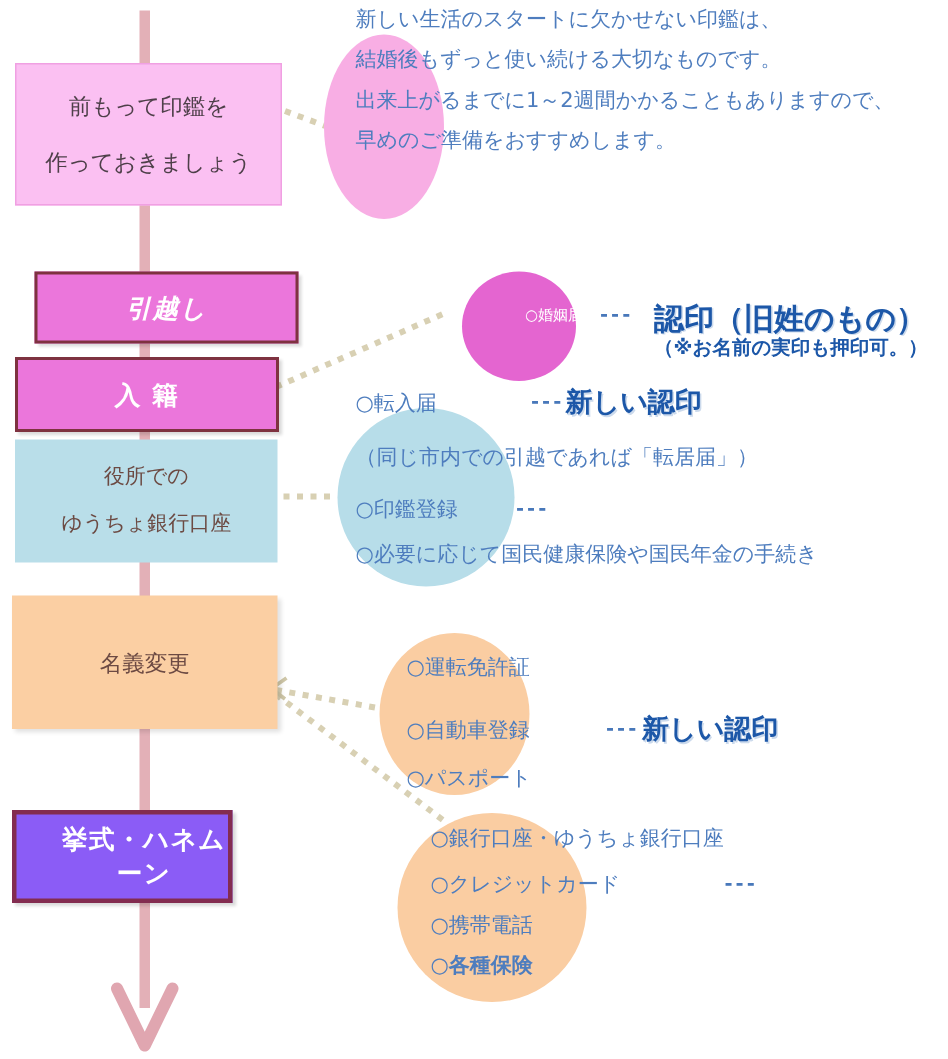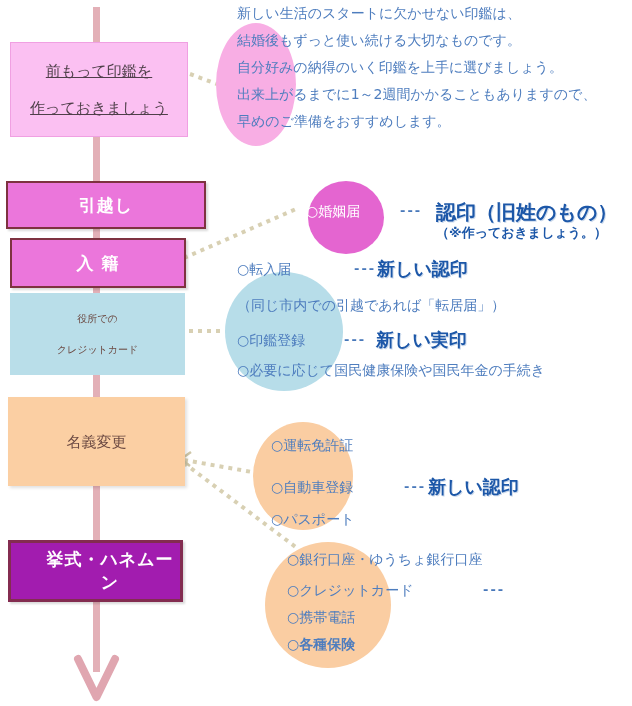--- a/index.html
+++ b/index.html
@@ -10,40 +10,40 @@
   svg.layer{position:absolute;left:0;top:0;z-index:1;}
   .circle{position:absolute;border-radius:50%;z-index:2;}
   .ellipse-intro{left:216px;top:23px;width:80px;height:123px;background:#F8AEE4;}
   .circle-marriage{left:308px;top:181px;width:76px;height:73px;background:#E465D0;}
   .circle-office{left:225px;top:272px;width:118px;height:119px;background:#B7DDE9;}
   .circle-docs{left:253px;top:422px;width:100px;height:108px;background:#FACDA2;}
   .circle-accounts{left:265px;top:542px;width:126px;height:126px;background:#FACDA2;}
 
   .box{position:absolute;z-index:3;display:flex;flex-direction:column;align-items:center;justify-content:center;text-align:center;box-sizing:border-box;}
   .box-intro{left:10px;top:42px;width:178px;height:95px;background:#FBC0F2;border:1px solid #F0A0E2;
-    color:#4E3F49;font-size:15px;line-height:37px;text-decoration:underline;}
+    color:#4E3F49;font-size:15px;line-height:37px;}
   .box-magenta{background:#EB76DB;border:2px solid #7E3240;color:#ffffff;font-size:17px;font-weight:bold;
     box-shadow:2px 2px 2px rgba(0,0,0,0.15);letter-spacing:1px;}
-  .box-moving{left:6px;top:181px;width:200px;height:48px;}
+  .box-moving{left:23px;top:181px;width:176px;height:48px;font-style:italic;}
   .box-nyuseki{left:10px;top:238px;width:176px;height:50px;justify-content:center;}
   .box-office{left:10px;top:293px;width:175px;height:82px;background:#B9DEE9;
-    color:#6C4A43;font-size:10px;line-height:31px;}
+    color:#6C4A43;font-size:14px;line-height:31px;}
   .box-namechange{left:8px;top:397px;width:177px;height:89px;background:#FBCFA3;
     color:#6C4A43;font-size:15px;line-height:38px;box-shadow:2px 2px 3px rgba(0,0,0,0.12);}
-  .box-ceremony{left:8px;top:540px;width:175px;height:62px;background:#a21caf;border:3px solid #832C50;
+  .box-ceremony{left:8px;top:540px;width:147px;height:62px;background:#8b5cf6;border:3px solid #832C50;
     box-shadow:2px 2px 2px rgba(0,0,0,0.15);padding-left:29px;}
 
   .txt{position:absolute;z-index:4;white-space:nowrap;}
   .blue{color:#4E7DBE;font-size:14px;line-height:20px;text-align:center;}
   .para{left:237px;top:0;color:#4E7DBE;font-size:14px;line-height:27px;z-index:4;position:absolute;}
   .dashes{color:#4878BA;font-weight:bold;font-size:13px;line-height:20px;letter-spacing:2px;}
   .seal{color:#1C57A8;font-weight:bold;font-size:18px;line-height:24px;text-shadow:1px 1px 0 rgba(110,150,200,0.35);}
   .seal-lg{font-size:20px;line-height:25px;}
   .note{color:#1C57A8;font-weight:bold;font-size:13px;line-height:18px;}
-  .white-item{color:#ffffff;font-size:14px;line-height:20px;}
+  .white-item{color:#ffffff;font-size:10px;line-height:20px;margin-left:44px;}
 </style>
 </head>
 <body>
 
 <div class="canvas">
 
   <svg class="layer" width="632" height="706" viewBox="0 0 632 706">
     <line x1="96.5" y1="7" x2="96.5" y2="672" stroke="#E3B0B7" stroke-width="7"></line>
     <path d="M78,659 L96.5,697 L115,659" stroke="#E0A6B0" stroke-width="8" fill="none" stroke-linecap="round" stroke-linejoin="round"></path>
     <line x1="190" y1="74" x2="217" y2="84" stroke="#D8D0B3" stroke-width="4" stroke-dasharray="4 5"></line>
@@ -65,49 +65,47 @@
     <div>作っておきましょう</div>
   </div>
   <div class="box box-magenta box-moving">
     <div>引越し</div>
   </div>
   <div class="box box-magenta box-nyuseki">
     <div>入 籍</div>
   </div>
   <div class="box box-office">
     <div>役所での</div>
-    <div>クレジットカード</div>
+    <div>ゆうちょ銀行口座</div>
   </div>
   <div class="box box-namechange">
     <div>名義変更</div>
   </div>
   <div class="box box-magenta box-ceremony">
     <div>挙式・ハネムーン</div>
   </div>
 
   <div class="para">
     <div>新しい生活のスタートに欠かせない印鑑は、</div>
     <div>結婚後もずっと使い続ける大切なものです。</div>
-    <div>自分好みの納得のいく印鑑を上手に選びましょう。</div>
     <div>出来上がるまでに1～2週間かかることもありますので、</div>
     <div>早めのご準備をおすすめします。</div>
   </div>
 
   <div class="txt white-item" style="left:306px;top:201px;">○婚姻届</div>
   <div class="txt dashes" style="left:400px;top:201px;">---</div>
   <div class="txt seal seal-lg" style="left:436px;top:200px;">認印（旧姓のもの）</div>
-  <div class="txt note" style="left:436px;top:224px;">（※作っておきましょう。）</div>
+  <div class="txt note" style="left:436px;top:224px;">（※お名前の実印も押印可。）</div>
 
   <div class="txt blue" style="left:237px;top:259px;">○転入届</div>
   <div class="txt dashes" style="left:354px;top:259px;">---</div>
   <div class="txt seal" style="left:377px;top:257px;">新しい認印</div>
   <div class="txt blue" style="left:237px;top:295px;">（同じ市内での引越であれば「転居届」）</div>
   <div class="txt blue" style="left:237px;top:330px;">○印鑑登録</div>
   <div class="txt dashes" style="left:344px;top:330px;">---</div>
-  <div class="txt seal" style="left:376px;top:328px;">新しい実印</div>
   <div class="txt blue" style="left:237px;top:360px;">○必要に応じて国民健康保険や国民年金の手続き</div>
 
   <div class="txt blue" style="left:271px;top:435px;">○運転免許証</div>
   <div class="txt blue" style="left:271px;top:477px;">○自動車登録</div>
   <div class="txt blue" style="left:271px;top:509px;">○パスポート</div>
   <div class="txt dashes" style="left:404px;top:477px;">---</div>
   <div class="txt seal" style="left:428px;top:475px;">新しい認印</div>
 
   <div class="txt blue" style="left:287px;top:580px;">○クレジットカード</div>
   <div class="txt blue" style="left:287px;top:549px;">○銀行口座・ゆうちょ銀行口座</div>

